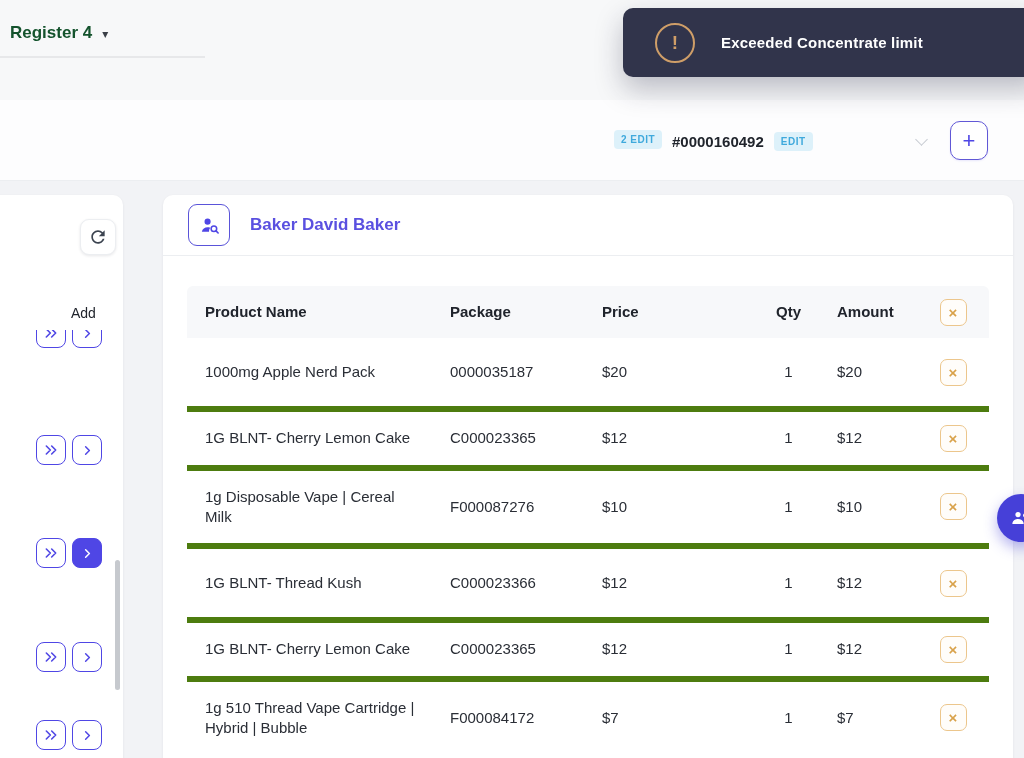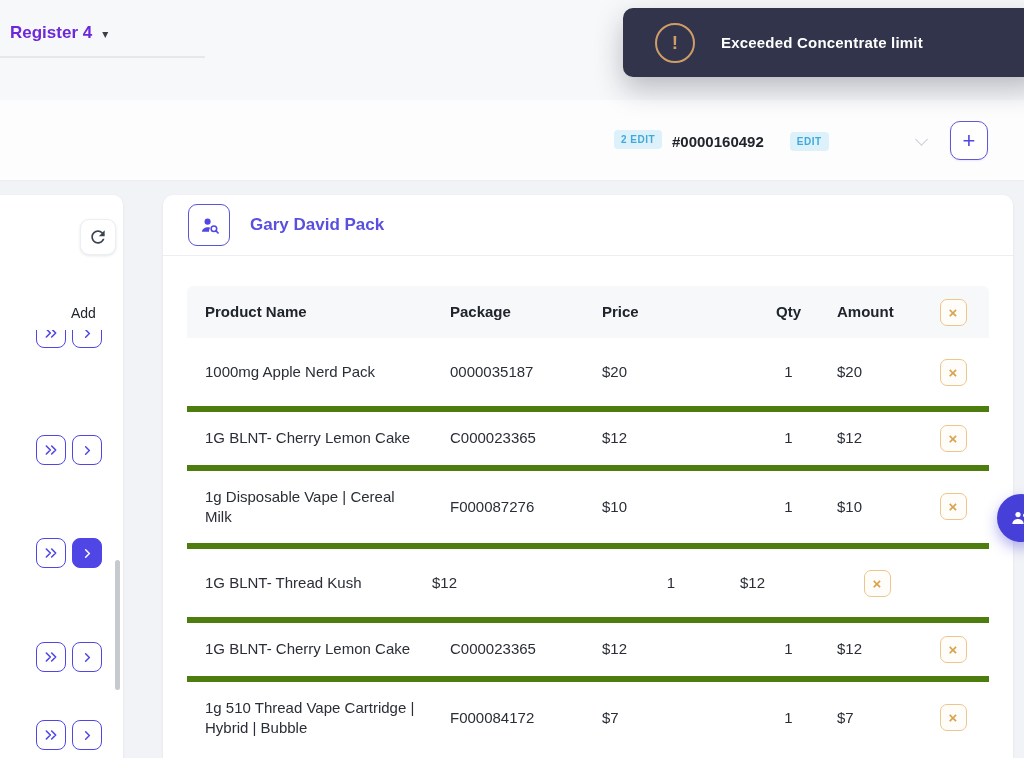--- a/index.html
+++ b/index.html
@@ -5,37 +5,37 @@
   html,body{margin:0;padding:0;}
   body{font-family:"Liberation Sans","DejaVu Sans",sans-serif;background:#e9eaee;}
   #stage{position:relative;width:1024px;height:758px;overflow:hidden;background:#f2f3f6;}
 
   
   .band-top{position:absolute;left:0;top:0;width:1024px;height:100px;background:#f7f8f9;}
   .band-header{position:absolute;left:0;top:100px;width:1024px;height:80px;background:#fdfdfe;border-bottom:1px solid #eceef1;}
 
   
   .register{position:absolute;left:10px;top:16px;display:flex;align-items:center;gap:10px;height:34px;cursor:pointer;}
-  .register .lbl{font-size:17px;font-weight:700;color:#6d28d9;}
+  .register .lbl{font-size:17px;font-weight:700;color:#14532d;}
   .register .caret{font-size:12px;color:#3a3f47;margin-top:2px;}
   .register-underline{position:absolute;left:0;top:56px;width:205px;height:2px;background:#e7e8ea;}
 
   
   .toast{position:absolute;left:623px;top:8px;width:420px;height:69px;background:#31344b;border-radius:10px;
          display:flex;align-items:center;gap:26px;padding-left:32px;box-sizing:border-box;
          box-shadow:0 12px 28px rgba(28,30,56,.28);}
   .toast .warn{width:36px;height:36px;border-radius:50%;border:2.5px solid #cf9e68;color:#cf9e68;
                display:flex;align-items:center;justify-content:center;font-size:19px;font-weight:700;flex:0 0 auto;}
   .toast .msg{color:#ffffff;font-size:15px;font-weight:700;letter-spacing:.2px;}
 
   
   .badge-blue{background:#ddf1fa;color:#3fa9dc;font-size:10px;font-weight:700;letter-spacing:.5px;
               padding:4px 7px;border-radius:4px;white-space:nowrap;}
   .edits-badge{position:absolute;left:614px;top:130px;}
-  .order-select{position:absolute;left:660px;top:120px;width:278px;height:42px;display:flex;align-items:center;gap:26px;
+  .order-select{position:absolute;left:660px;top:120px;width:278px;height:42px;display:flex;align-items:center;gap:10px;
                 padding:0 12px;box-sizing:border-box;cursor:pointer;border-radius:6px;justify-content:space-between;}
   .order-select .num{font-size:15px;font-weight:700;color:#20242c;}
   .order-select .chev{margin-left:auto;width:8px;height:8px;border-right:1.7px solid #c6cad1;border-bottom:1.7px solid #c6cad1;
                       transform:rotate(45deg);margin-top:-4px;}
   .plus-btn{position:absolute;left:950px;top:121px;width:38px;height:39px;border-radius:10px;border:1px solid #6158d6;
             background:#ffffff;color:#4f46e5;font-size:22px;font-weight:500;line-height:1;display:flex;align-items:center;
             justify-content:center;cursor:pointer;box-shadow:0 1px 2px rgba(79,70,229,.12);}
 
   
   .side-panel{position:absolute;left:-20px;top:195px;width:143px;height:585px;background:#ffffff;border-radius:10px;
@@ -189,21 +189,21 @@
   <div class="main-card">
     <div class="card-header">
       <button class="user-search-btn">
         <svg viewBox="0 0 24 24" width="23" height="23">
           <circle cx="10" cy="8" r="3.2" fill="#4f46e5"></circle>
           <path d="M4 18.5c.6-3.1 3-4.7 6-4.7 1 0 1.9.17 2.7.5a5.6 5.6 0 0 0-1.2 4.2H4z" fill="#4f46e5"></path>
           <circle cx="16.6" cy="15.4" r="2.9" fill="none" stroke="#4f46e5" stroke-width="1.6"></circle>
           <path d="M18.8 17.6l2.2 2.2" stroke="#4f46e5" stroke-width="1.7" stroke-linecap="round"></path>
         </svg>
       </button>
-      <span class="customer-name">Gary David Pack</span>
+      <span class="customer-name">Baker David Baker</span>
     </div>
 
     <div class="table-wrap">
       <div class="thead">
         <div class="cell prod">Product Name</div>
         <div class="cell pkg">Package</div>
         <div class="cell price">Price</div>
         <div class="cell qty">Qty</div>
         <div class="cell amount">Amount</div>
         <div class="cell action">
@@ -236,20 +236,21 @@
             <div class="cell pkg">F000087276</div>
             <div class="cell price">$10</div>
             <div class="cell qty">1</div>
             <div class="cell amount">$10</div>
             <div class="cell action">
               <button class="xbtn">×</button>
             </div>
           </div>
           <div class="trow single">
             <div class="cell prod">1G BLNT- Thread Kush</div>
+            <div class="cell pkg">C000023366</div>
             <div class="cell price">$12</div>
             <div class="cell qty">1</div>
             <div class="cell amount">$12</div>
             <div class="cell action">
               <button class="xbtn">×</button>
             </div>
           </div>
           <div class="trow double">
             <div class="cell prod">1G BLNT- Cherry Lemon Cake</div>
             <div class="cell pkg">C000023365</div>

